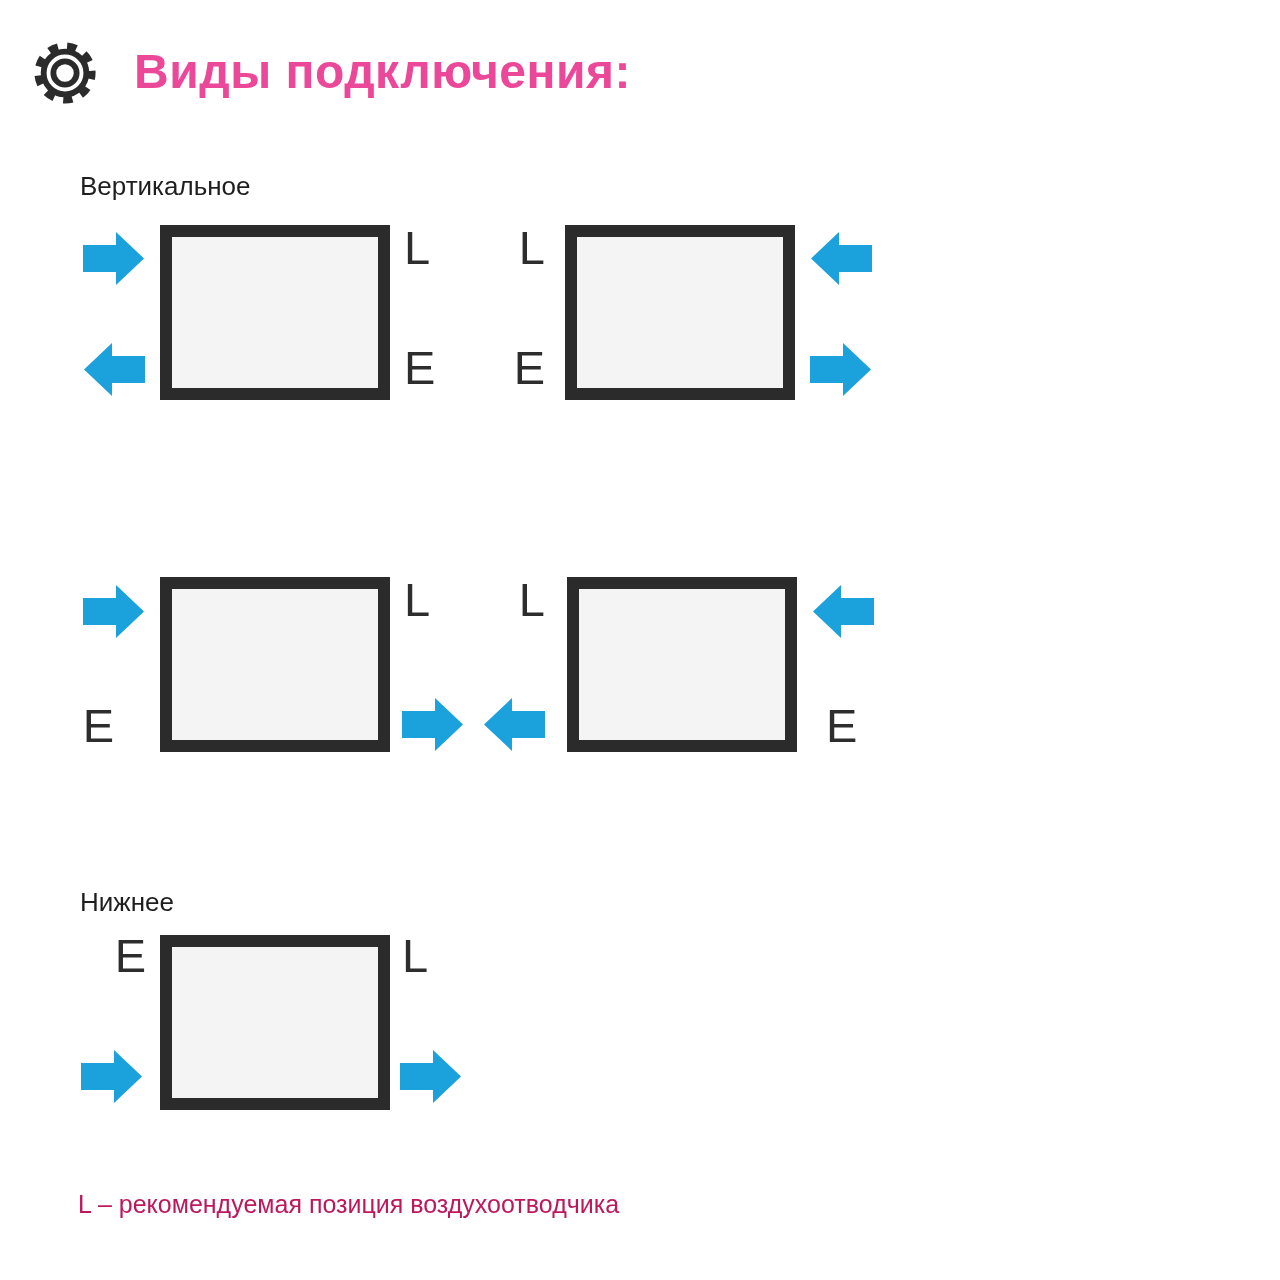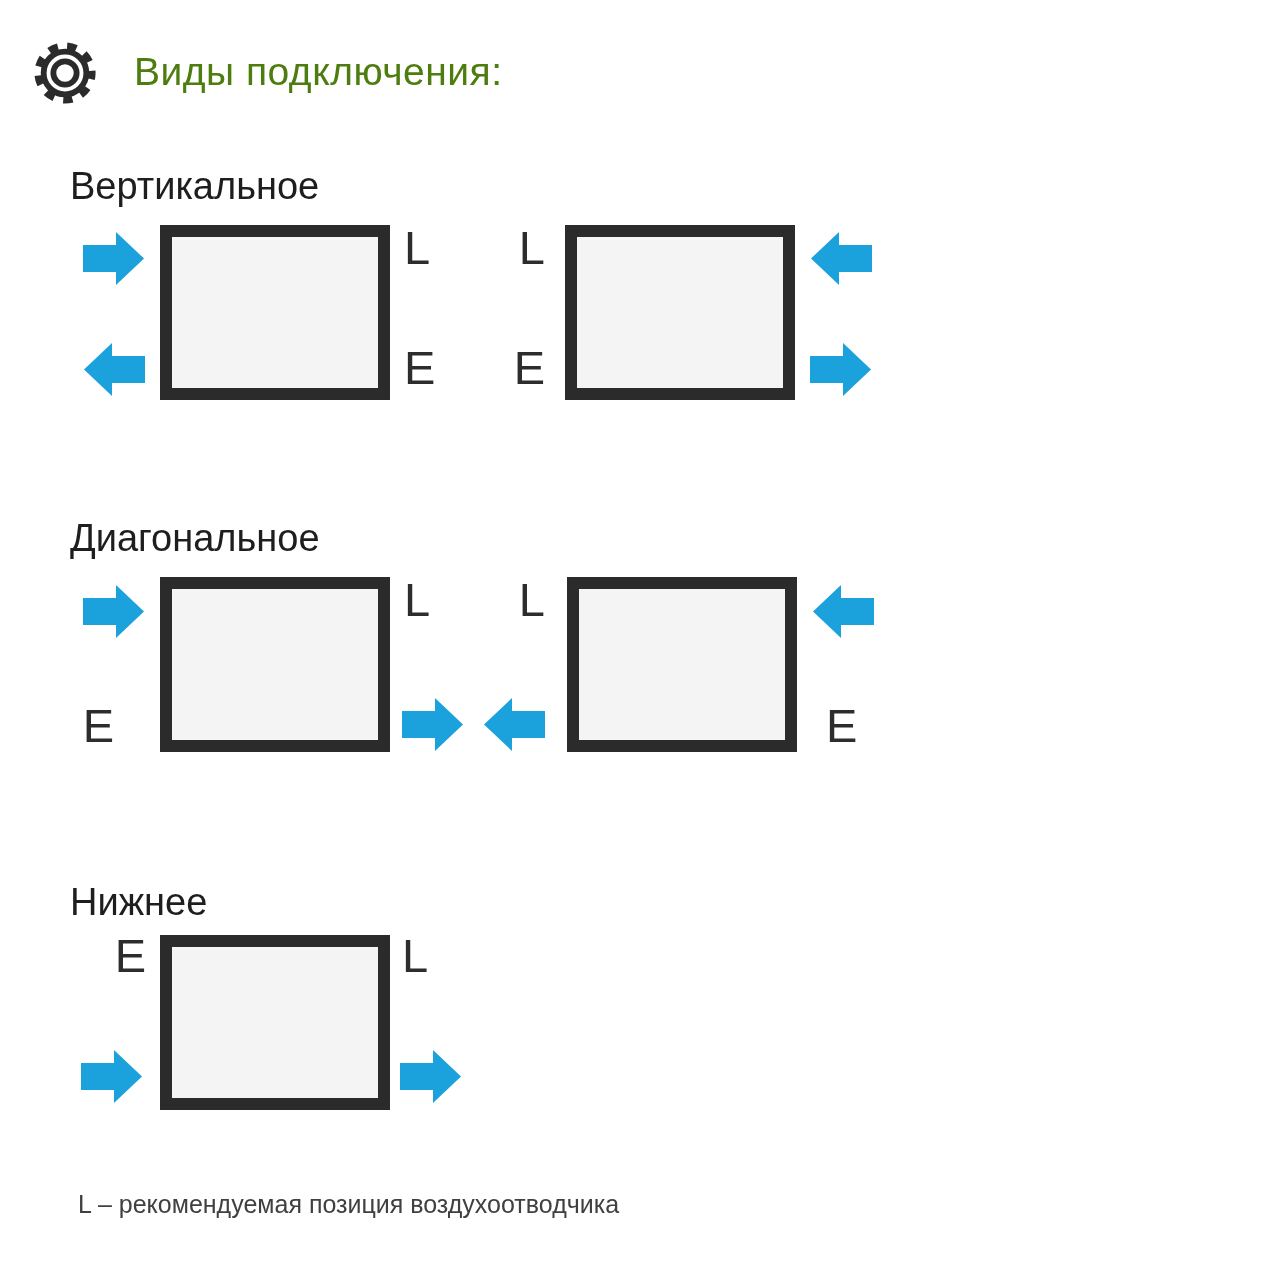--- a/index.html
+++ b/index.html
@@ -9,28 +9,28 @@
     font-family: "Liberation Sans", "DejaVu Sans", sans-serif;
     overflow: hidden;
   }
   .page { position: relative; width: 1280px; height: 1280px; background: #ffffff; }
 
   
   .gear { position: absolute; left: 32px; top: 40px; width: 66px; height: 66px; }
   .gear svg { display: block; width: 100%; height: 100%; }
   .page-title {
     position: absolute; left: 134px; top: 50px;
-    font-size: 39px; font-weight: 400; color: #4d7c0f;
+    font-size: 48px; font-weight: 700; color: #ec4899;
     letter-spacing: 0.5px; margin: 0; line-height: 44px;
   }
 
   
   .sec-label {
-    position: absolute; left: 70px;
-    font-size: 38px; font-weight: 400; color: #1e1e1e; line-height: 44px;
+    position: absolute; left: 80px;
+    font-size: 26px; font-weight: 400; color: #1e1e1e; line-height: 44px;
   }
 
   
   .rad {
     position: absolute; width: 230px; height: 175px;
     box-sizing: border-box;
     background: #F4F4F4;
     border: 12px solid #2B2B2B;
   }
 
@@ -42,21 +42,21 @@
   .plabel {
     position: absolute;
     font-size: 47px; font-weight: 400; color: #2d2d2d;
     line-height: 47px; white-space: nowrap;
   }
   .plabel-r { text-align: right; }
 
   
   .legend {
     position: absolute; left: 78px; top: 1186px;
-    font-size: 25px; font-weight: 400; color: #404040; line-height: 36px;
+    font-size: 25px; font-weight: 400; color: #be185d; line-height: 36px;
   }
 </style>
 </head>
 <body>
 
 <div class="page">
 
   <span class="gear">
     <svg viewBox="0 0 68 68" aria-hidden="true">
       <circle cx="34" cy="34" r="27" fill="none" stroke="#2B2B2B" stroke-width="9" stroke-dasharray="9.4 9.4" stroke-dashoffset="3"></circle>
@@ -89,21 +89,20 @@
     <svg viewBox="0 0 62 55">
         <polygon points="62,14 29,14 29,1 1,27.5 29,54 29,41 62,41" fill="#1BA1DC"></polygon>
       </svg>
   </span>
   <span class="arrow" style="left:810px;top:342px">
     <svg viewBox="0 0 62 55">
         <polygon points="0,14 33,14 33,1 61,27.5 33,54 33,41 0,41" fill="#1BA1DC"></polygon>
       </svg>
   </span>
 
-  <div class="sec-label" style="top:516px">Диагональное</div>
 
   <div class="rad" style="left:160px;top:577px"></div>
   <span class="arrow" style="left:83px;top:584px">
     <svg viewBox="0 0 62 55">
         <polygon points="0,14 33,14 33,1 61,27.5 33,54 33,41 0,41" fill="#1BA1DC"></polygon>
       </svg>
   </span>
   <span class="plabel plabel-r" style="left:62px;top:702px;width:52px">E</span>
   <span class="plabel" style="left:404px;top:576px">L</span>
   <span class="arrow" style="left:402px;top:697px">

